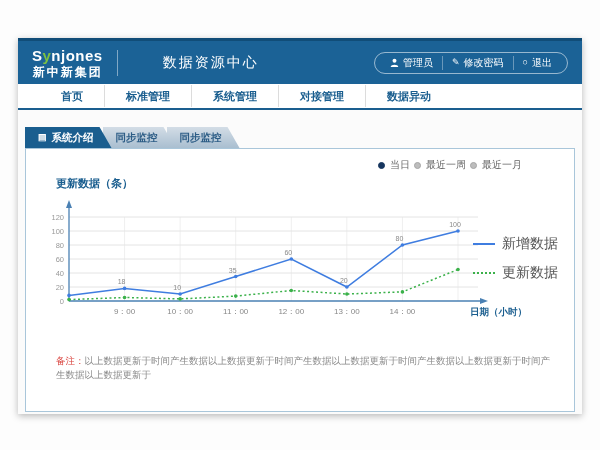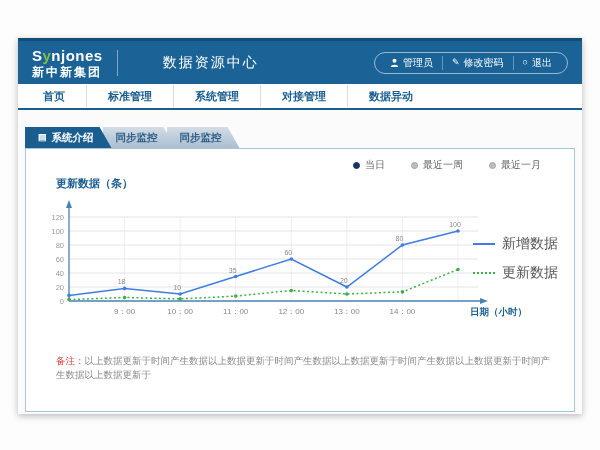--- a/index.html
+++ b/index.html
@@ -2,47 +2,47 @@
 <html><head>
 <meta charset="utf-8">
 <style>
   html,body{margin:0;padding:0;width:600px;height:450px;overflow:hidden;background:#fdfdfd;
     font-family:"Liberation Sans",sans-serif;}
   .window{position:absolute;left:18px;top:38px;width:564px;height:376px;background:#fff;
     box-shadow:0 2px 7px rgba(0,0,0,.28);}
   
   .header{height:46px;background:#1b6296;border-top:3px solid #114d78;box-sizing:border-box;
     display:flex;align-items:center;padding:0 14px;}
-  .logo{text-align:left;line-height:1;cursor:pointer;}
+  .logo{text-align:right;line-height:1;cursor:pointer;}
   .logo-en{font-size:15px;font-weight:bold;color:#fff;letter-spacing:.5px;}
   .logo-en .y{color:#7dc242;}
   .logo-cn{font-size:12px;font-weight:bold;color:#fff;letter-spacing:2px;margin-top:3px;}
   .header-sep{width:1px;height:26px;background:rgba(255,255,255,.45);margin:0 14px;}
   .app-title{color:#fff;font-size:14px;letter-spacing:2px;margin-left:31px;}
   .user-pill{margin-left:auto;display:flex;align-items:flex-start;border:1px solid rgba(255,255,255,.55);
     border-radius:12px;padding:3px 6px;color:#fff;font-size:10px;}
   .user-pill .item{display:flex;align-items:center;gap:4px;padding:0 9px;cursor:pointer;white-space:nowrap;}
   .user-pill .item + .item{border-left:1px solid rgba(255,255,255,.35);}
   .pill-ico{font-size:9px;line-height:1;}
   
-  .nav{height:24px;background:#fff;display:flex;align-items:center;padding-left:4px;
+  .nav{height:24px;background:#fff;display:flex;align-items:center;padding-left:22px;
     border-bottom:2px solid #1a5e8f;}
   .nav-item{font-size:11px;font-weight:bold;color:#1a5e8f;padding:0 21px;cursor:pointer;line-height:22px;}
   .nav-item + .nav-item{border-left:1px solid #dcdcdc;}
   
   .content{position:relative;height:calc(100% - 72px);background:#fbfbfb;}
   .tabs{position:absolute;top:17px;left:7px;display:flex;}
   .tab{height:21px;line-height:21px;padding:0 18px 0 13px;font-size:10.5px;font-weight:bold;
     color:#2d5d86;background:linear-gradient(#d3dde6,#a9bed0);
     clip-path:polygon(0 0,calc(100% - 12px) 0,100% 100%,0 100%);margin-right:-9px;cursor:pointer;}
   .tab.active{background:#1a5e8f;color:#fff;display:flex;align-items:center;gap:5px;}
   .tab-ico{font-size:9px;}
   .panel{position:absolute;left:7px;top:38px;right:7px;bottom:2px;background:#fff;
     border:1px solid #a9c6da;box-sizing:border-box;}
-  .radio-row{position:absolute;top:9px;right:33px;display:flex;gap:26px;align-items:flex-start;}
+  .radio-row{position:absolute;top:9px;right:52px;display:flex;gap:4px;align-items:flex-start;}
   .radio{display:flex;align-items:center;gap:5px;font-size:10px;color:#666;cursor:pointer;}
   .dot{width:7px;height:7px;border-radius:50%;background:#bdbdbd;border:1px solid #a5a5a5;box-sizing:border-box;}
   .dot.selected{background:#17365f;border-color:#17365f;}
   .ylabel{position:absolute;left:30px;top:27px;font-size:11px;font-weight:bold;color:#1a5e8f;}
   .chart-wrap{position:absolute;left:12px;top:40px;width:500px;height:178px;}
   .legend{position:absolute;right:16px;top:86px;}
   .legend-row{display:flex;align-items:center;gap:7px;font-size:14px;color:#555;
     margin-bottom:11px;cursor:pointer;}
   .legend-sample{width:22px;height:0;border-top:2px solid;}
   .legend-sample.dotted{border-top-style:dotted;}

